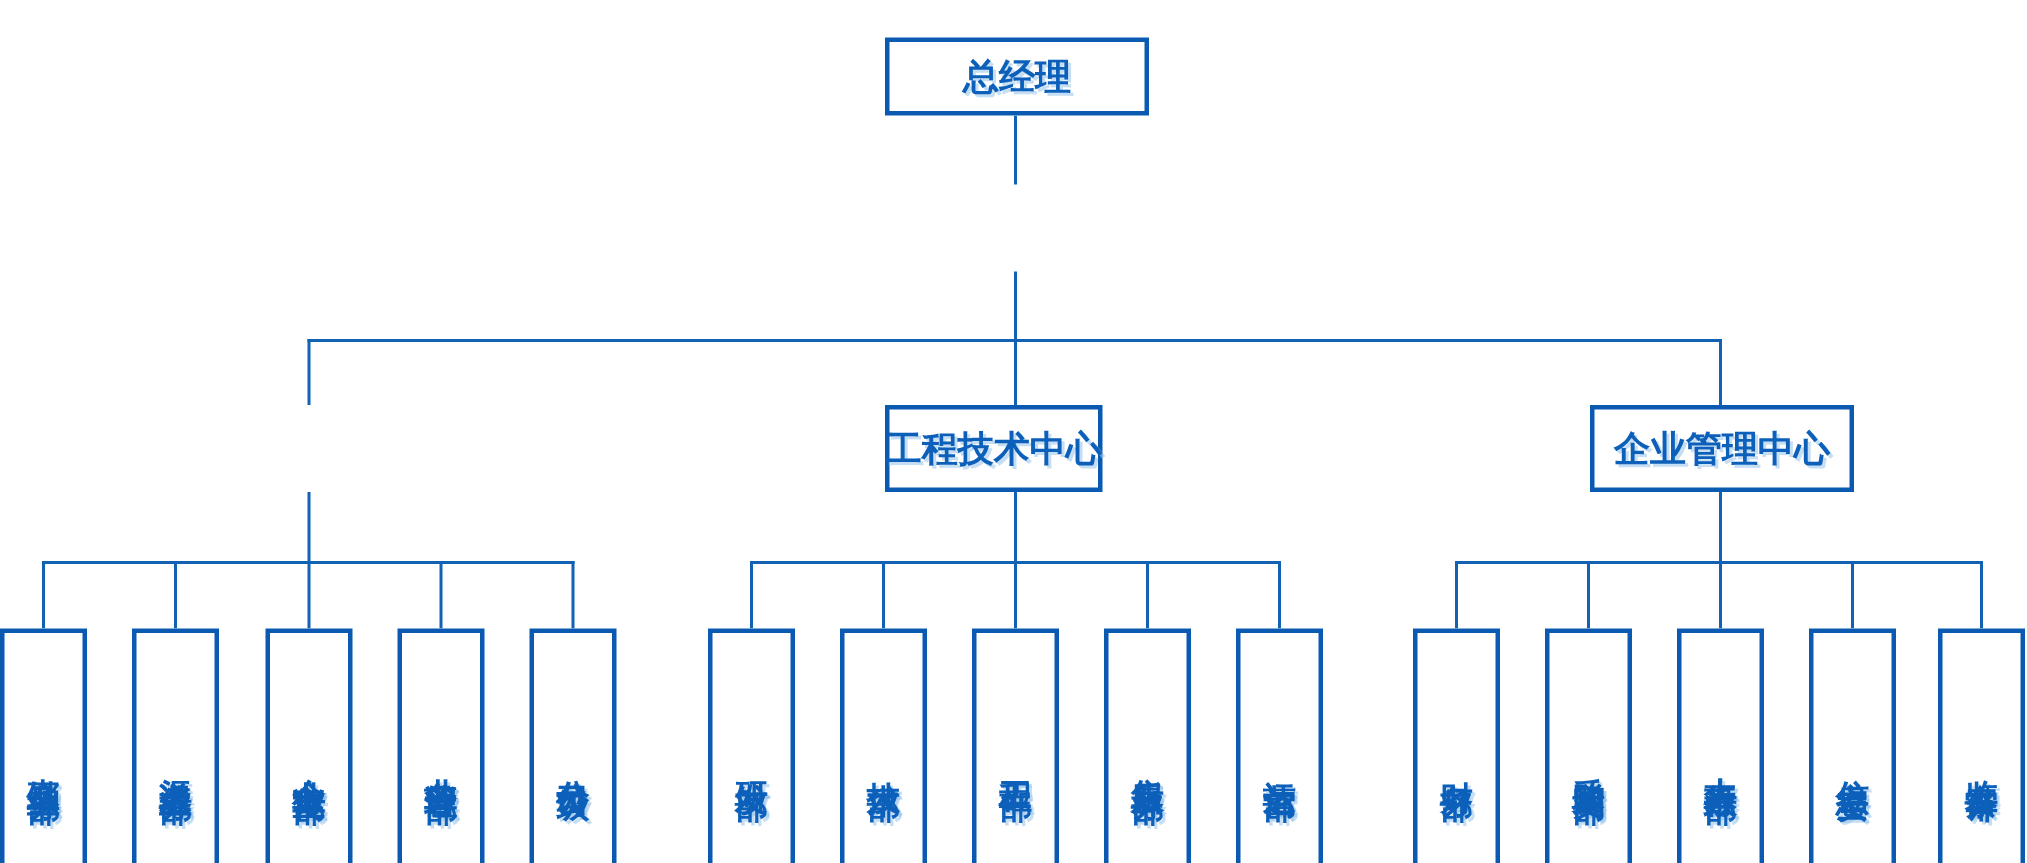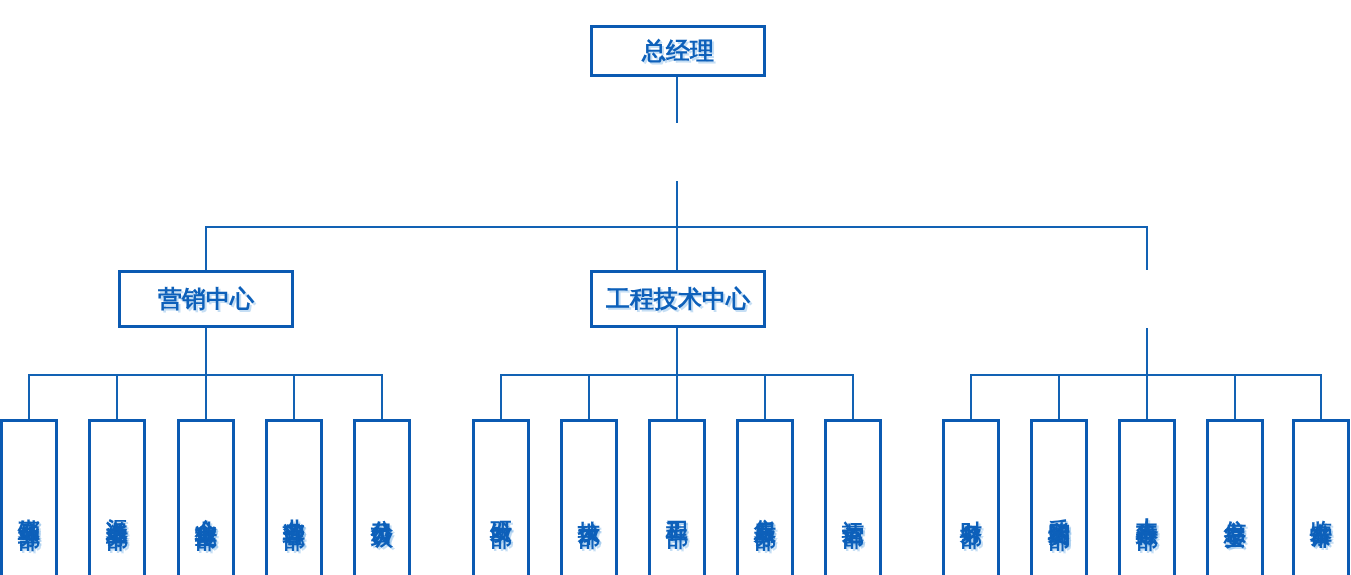--- a/index.html
+++ b/index.html
@@ -79,25 +79,25 @@
   <div class="line" style="left:970px;top:354px;width:2px;height:45px"></div>
   <div class="line" style="left:1058px;top:354px;width:2px;height:45px"></div>
   <div class="line" style="left:1146px;top:354px;width:2px;height:45px"></div>
   <div class="line" style="left:1234px;top:354px;width:2px;height:45px"></div>
   <div class="line" style="left:1320px;top:354px;width:2px;height:45px"></div>
 
   <div class="node h" style="left:590px;top:5px;width:176px;height:52px">
     <span class="label">总经理</span>
   </div>
 
-  <div class="node h" style="left:118px;top:250px;width:176px;height:58px">
-    <span class="label">营销中心</span>
+  <div class="node h" style="left:590px;top:250px;width:145px;height:58px">
+    <span class="label">工程技术中心</span>
   </div>
-  <div class="node h" style="left:590px;top:250px;width:176px;height:58px">
-    <span class="label">工程技术中心</span>
+  <div class="node h" style="left:1060px;top:250px;width:176px;height:58px">
+    <span class="label">企业管理中心</span>
   </div>
 
   <div class="node v" style="left:0px;top:399px;width:58px;height:174px">
     <span class="label">直销业务部</span>
   </div>
   <div class="node v" style="left:88px;top:399px;width:58px;height:174px">
     <span class="label">渠道业务部</span>
   </div>
   <div class="node v" style="left:177px;top:399px;width:58px;height:174px">
     <span class="label">企业宣传部</span>

